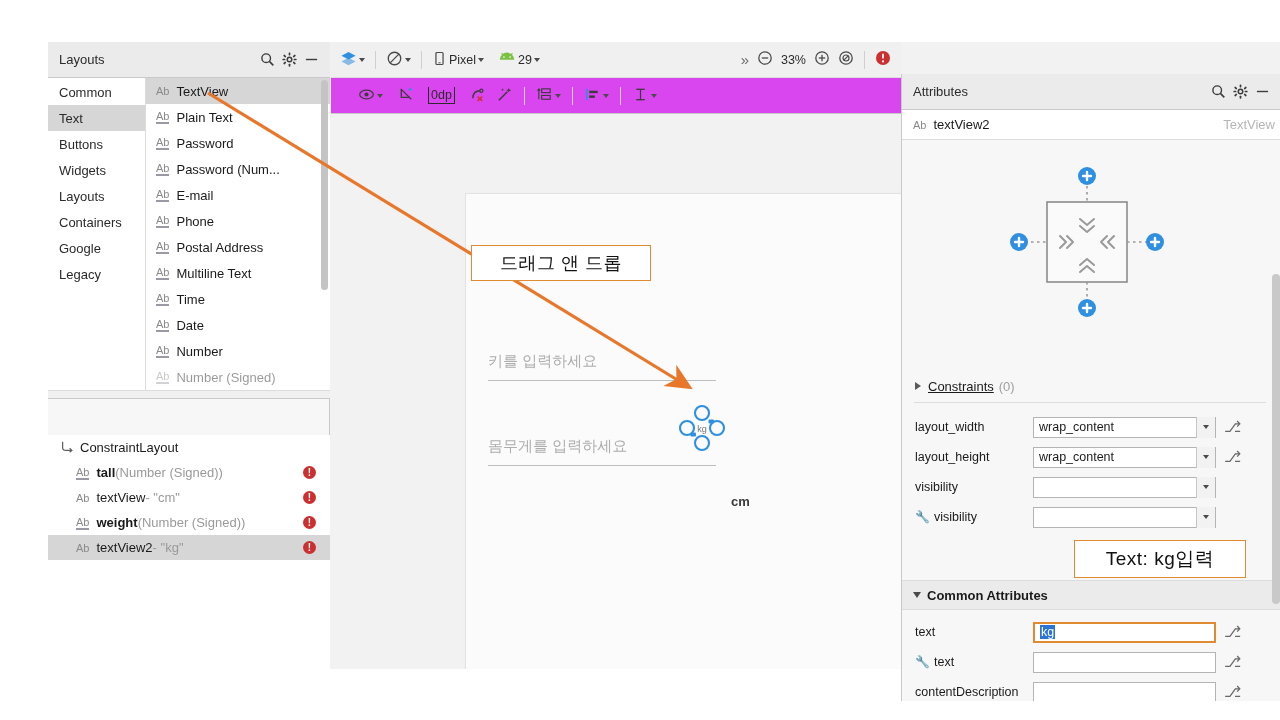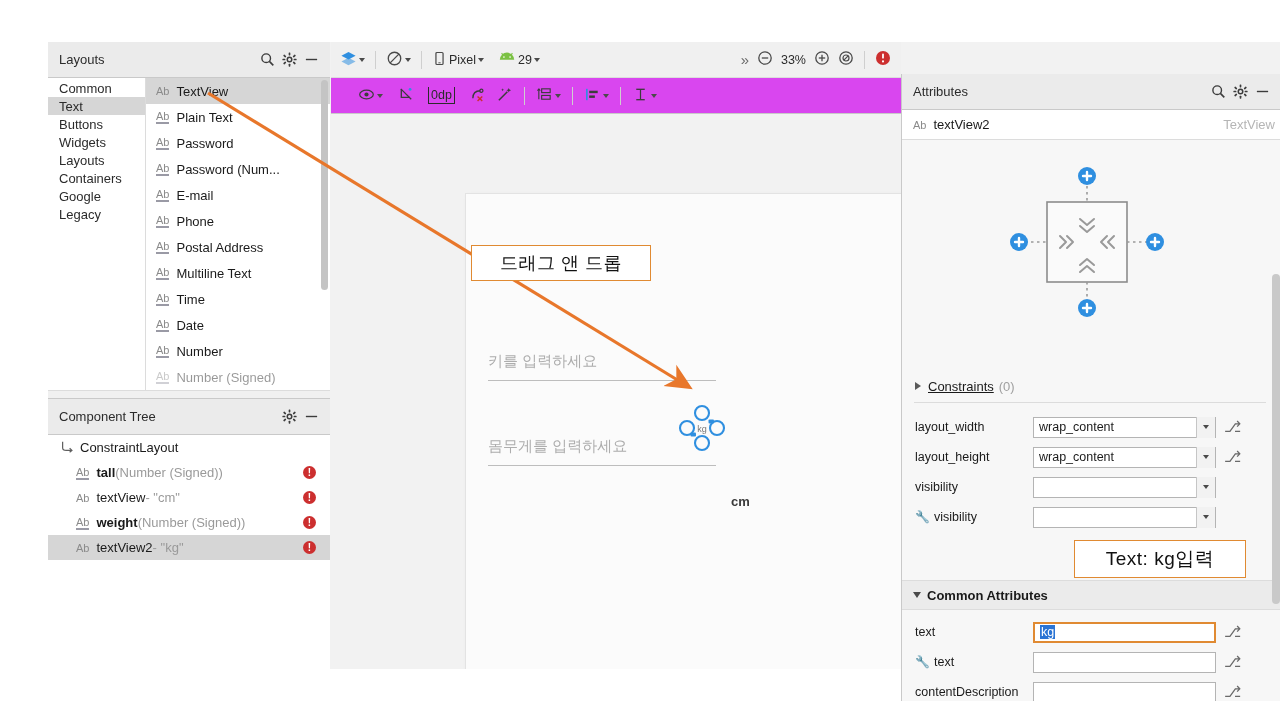--- a/index.html
+++ b/index.html
@@ -34,21 +34,21 @@
   #palette-head { position: absolute; left:0; top:0; width:282px; }
   #palette-body {
     position: absolute; left: 0; top: 36px; width: 282px; height: 312px;
     display: flex; background: #ffffff;
   }
   #cat-list {
     width: 98px; height: 100%; background: #ffffff;
     border-right: 1px solid #dcdcdc; padding-top: 1px;
   }
   .cat {
-    height: 18px; display:flex; align-items:center; padding-left: 11px;
+    height: 26px; display:flex; align-items:center; padding-left: 11px;
     font-size: 13px; color: #2b2b2b; cursor: default;
   }
   .cat.sel { background: #d6d6d6; }
   #item-list {
     flex: 1; height: 100%; background: #fff; position: relative; overflow: hidden;
   }
   .pitem {
     height: 26px; display:flex; align-items:center; padding-left: 10px;
     font-size: 13px; color: #1a1a1a; white-space: nowrap;
   }
@@ -301,43 +301,20 @@
         <div class="pitem" style="opacity:.45">
             <span class="ab">Ab</span>
             <span>Number (Signed)</span>
           </div>
         <div id="pal-scroll"></div>
       </div>
     </div>
 
     <div id="pal-bottom"></div>
 
-    <div id="tree-head" class="panel-head">
-      <span class="ttl">Component Tree</span>
-      <span class="hicon">
-        <svg width="15" height="15" viewBox="0 0 16 16">
-            <g fill="#3c3c3c">
-              <circle cx="8" cy="8" r="2.4" fill="none" stroke="#3c3c3c" stroke-width="1.6"></circle>
-              <rect x="7.1" y="0.4" width="1.8" height="3.2" rx=".6"></rect>
-              <rect x="7.1" y="12.4" width="1.8" height="3.2" rx=".6"></rect>
-              <rect x="0.4" y="7.1" width="3.2" height="1.8" rx=".6"></rect>
-              <rect x="12.4" y="7.1" width="3.2" height="1.8" rx=".6"></rect>
-              <rect x="2" y="2.7" width="1.8" height="3.2" rx=".6" transform="rotate(-45 2.9 4.3)"></rect>
-              <rect x="12.2" y="2.7" width="1.8" height="3.2" rx=".6" transform="rotate(45 13.1 4.3)"></rect>
-              <rect x="2" y="10.1" width="1.8" height="3.2" rx=".6" transform="rotate(45 2.9 11.7)"></rect>
-              <rect x="12.2" y="10.1" width="1.8" height="3.2" rx=".6" transform="rotate(-45 13.1 11.7)"></rect>
-            </g>
-          </svg>
-      </span>
-      <span class="hicon">
-        <svg width="15" height="15" viewBox="0 0 16 16">
-            <line x1="2" y1="8" x2="14" y2="8" stroke="#3c3c3c" stroke-width="1.5"></line>
-          </svg>
-      </span>
-    </div>
 
     <div id="tree-body">
       <div class="trow" style="padding-left:12px;">
         <span style="margin-right:6px;color:#6a6a6a;">
           <svg width="14" height="14" viewBox="0 0 16 16">
               <path d="M3 3 L3 10 Q3 13 7 13 L13 13" fill="none" stroke="#5f5f5f" stroke-width="1.4"></path>
               <path d="M11 10.6 L13.6 13 L11 15.2" fill="none" stroke="#5f5f5f" stroke-width="1.4"></path>
             </svg>
         </span>
         <span class="tname">ConstraintLayout</span>

